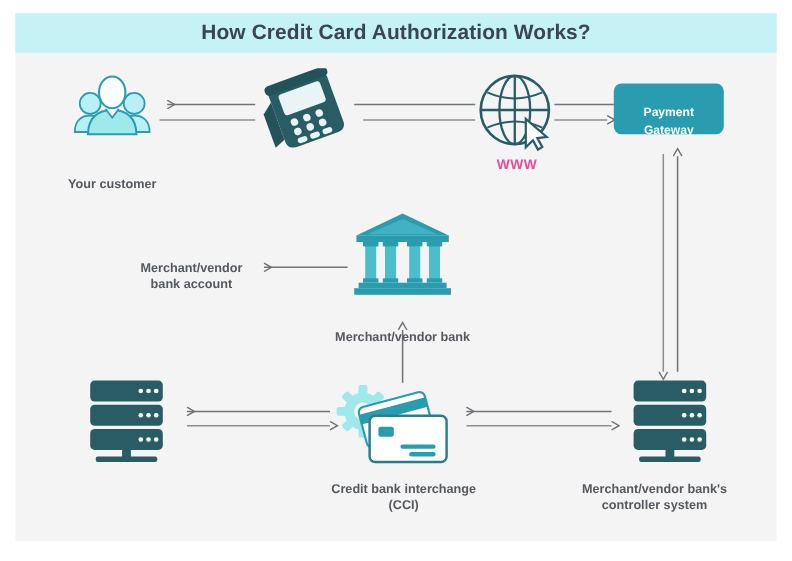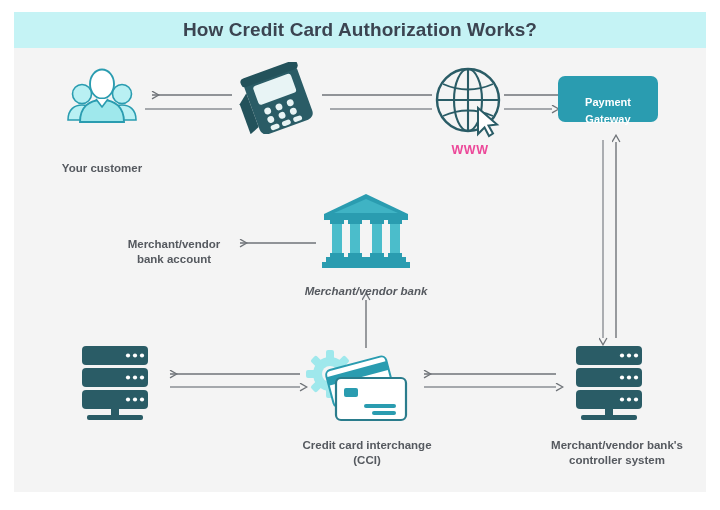--- a/index.html
+++ b/index.html
@@ -215,21 +215,21 @@
         <rect x="10" y="63" width="14" height="4"></rect>
         <rect x="28" y="63" width="14" height="4"></rect>
         <rect x="50" y="63" width="14" height="4"></rect>
         <rect x="68" y="63" width="14" height="4"></rect>
       </g>
 
       <rect x="6" y="67" width="80" height="5" fill="#2a9cb0"></rect>
       <rect x="2" y="72" width="88" height="6" fill="#2a9cb0"></rect>
     </svg>
   </div>
-  <div class="cap" style="left:281px;top:284px;width:170px;font-style:italic;">Merchant/vendor bank</div>
+  <div class="cap" style="left:281px;top:300px;width:170px;">Merchant/vendor bank</div>
 
   <div class="iconwrap" style="left:78px;top:344px;width:74px;height:78px;">
     <svg viewBox="0 0 74 78" width="74" height="78">
       <rect x="4" y="2" width="66" height="19" rx="4" fill="#2a5c66"></rect>
       <rect x="4" y="24" width="66" height="19" rx="4" fill="#2a5c66"></rect>
       <rect x="4" y="46" width="66" height="19" rx="4" fill="#2a5c66"></rect>
       <g fill="#ffffff">
         <circle cx="50" cy="11.5" r="2.1"></circle>
           <circle cx="57" cy="11.5" r="2.1"></circle>
           <circle cx="64" cy="11.5" r="2.1"></circle>
@@ -265,21 +265,21 @@
         <rect x="26" y="14" width="62" height="38" rx="5" fill="#ffffff" stroke="#2a9cb0" stroke-width="2"></rect>
         <rect x="26" y="20" width="62" height="9" fill="#2a9cb0"></rect>
       </g>
 
       <rect x="34" y="30" width="70" height="42" rx="5" fill="#ffffff" stroke="#2a7c8c" stroke-width="2.2"></rect>
       <rect x="42" y="40" width="14" height="9" rx="2" fill="#2a9cb0"></rect>
       <rect x="62" y="56" width="32" height="4" rx="2" fill="#2a9cb0"></rect>
       <rect x="70" y="63" width="24" height="4" rx="2" fill="#2a9cb0"></rect>
     </svg>
   </div>
-  <div class="cap" style="left:276px;top:438px;width:182px;">Credit card interchange
+  <div class="cap" style="left:276px;top:438px;width:182px;">Credit bank interchange
 (CCI)</div>
 
   <div class="iconwrap" style="left:572px;top:344px;width:74px;height:78px;">
     <svg viewBox="0 0 74 78" width="74" height="78">
       <rect x="4" y="2" width="66" height="19" rx="4" fill="#2a5c66"></rect>
       <rect x="4" y="24" width="66" height="19" rx="4" fill="#2a5c66"></rect>
       <rect x="4" y="46" width="66" height="19" rx="4" fill="#2a5c66"></rect>
       <g fill="#ffffff">
         <circle cx="50" cy="11.5" r="2.1"></circle>
           <circle cx="57" cy="11.5" r="2.1"></circle>
@@ -288,16 +288,16 @@
           <circle cx="57" cy="33.5" r="2.1"></circle>
           <circle cx="64" cy="33.5" r="2.1"></circle>
         <circle cx="50" cy="55.5" r="2.1"></circle>
           <circle cx="57" cy="55.5" r="2.1"></circle>
           <circle cx="64" cy="55.5" r="2.1"></circle>
       </g>
       <rect x="33" y="65" width="8" height="7" fill="#2a5c66"></rect>
       <rect x="9" y="71" width="56" height="5" rx="2" fill="#2a5c66"></rect>
     </svg>
   </div>
-  <div class="cap" style="left:526px;top:438px;width:182px;">Merchant/vendor bank's
+  <div class="cap" style="left:504px;top:438px;width:182px;">Merchant/vendor bank's
 controller system</div>
 
 </div>
 
 </body></html>

